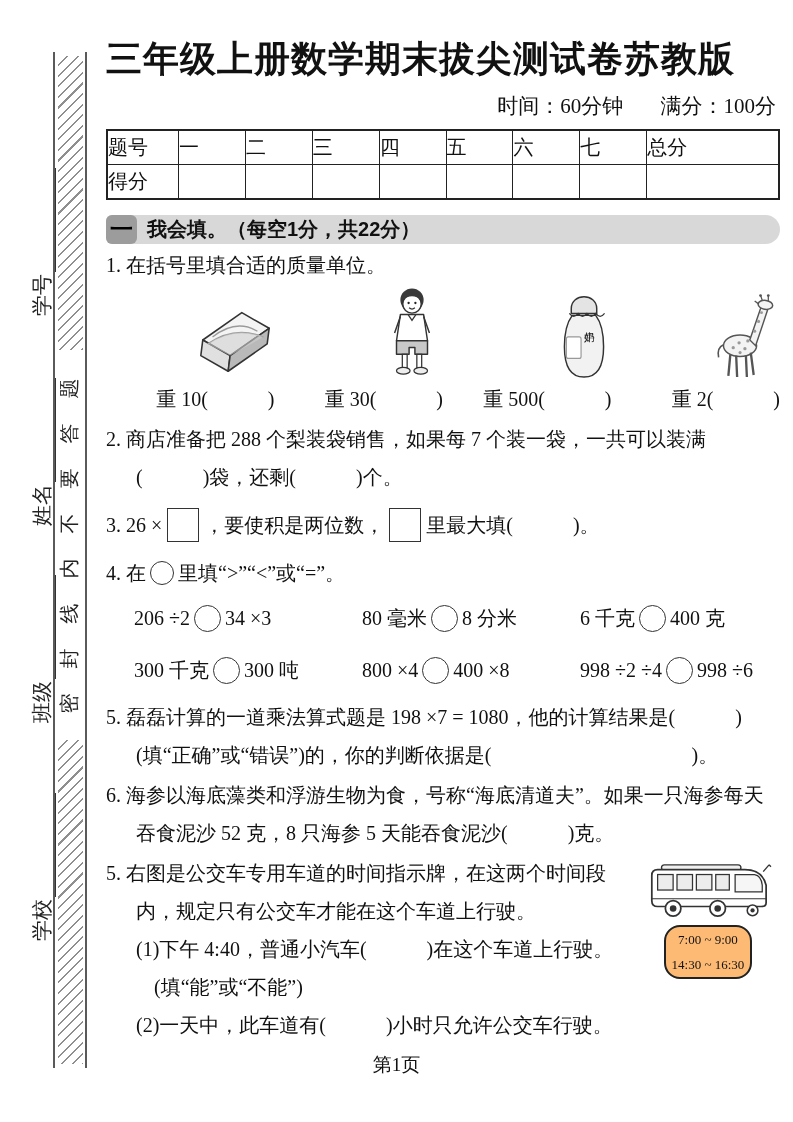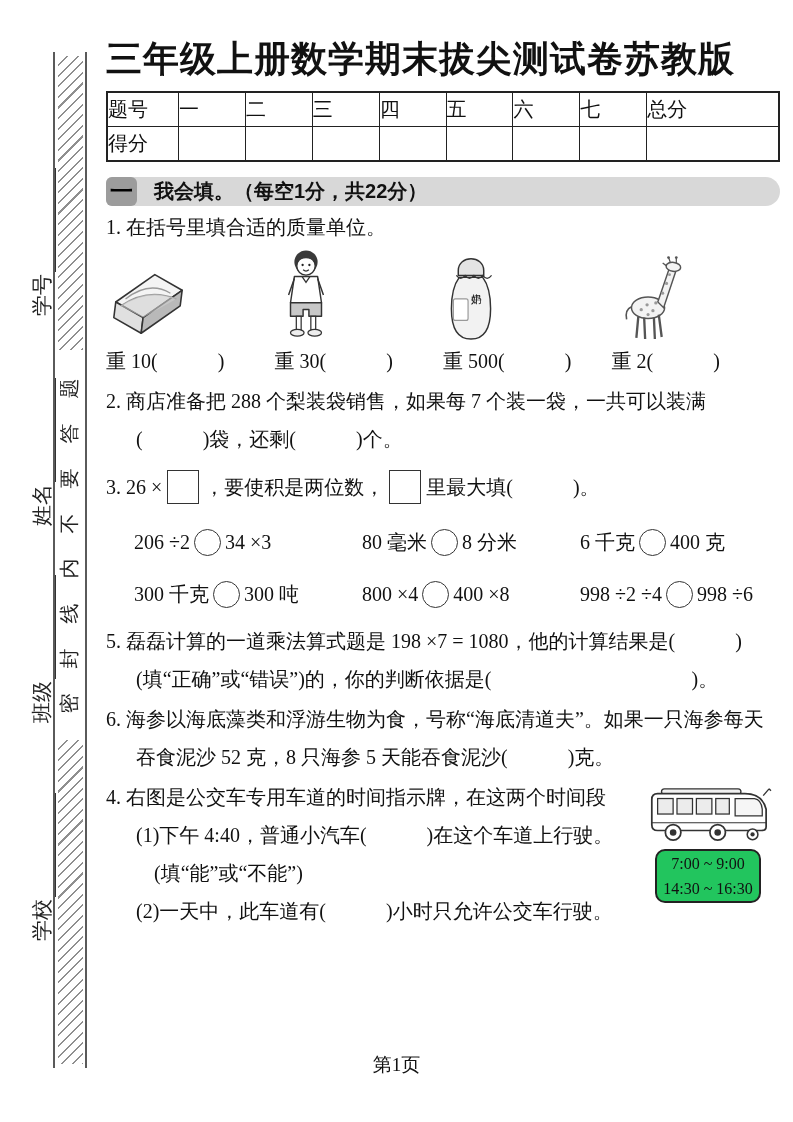--- a/index.html
+++ b/index.html
@@ -36,43 +36,43 @@
     line-height:32px;text-align:center;margin-top:4px}
   .meta{font-size:21px;text-align:right;margin-top:10px;padding-right:4px}
   .meta .sp{margin-left:32px}
   table.score{width:100%;border-collapse:collapse;margin-top:9px;font-size:20px;border:2.5px solid #222}
   table.score td{border:1.6px solid #222;height:33px;padding:0}
   table.score td.c0{width:70px}
   .section-bar{position:relative;height:29px;background:#d8d8d8;border-radius:6px 15px 15px 6px;margin-top:15px}
   .section-marker{position:absolute;left:0;top:0;width:31px;height:29px;background:#9c9c9c;border-radius:6px;
     display:flex;align-items:center;justify-content:center;font-family:"Liberation Sans",sans-serif;
     font-weight:bold;font-size:23px;color:#000}
-  .section-title{position:absolute;left:48px;top:0;line-height:29px;font-weight:bold;font-size:20px;
+  .section-title{position:absolute;left:41px;top:0;line-height:29px;font-weight:bold;font-size:20px;
     font-family:"Liberation Sans","DejaVu Sans",sans-serif}
   
   .q{font-size:20px;margin-top:2px}
   .line{line-height:38px;white-space:nowrap}
   .indent{padding-left:30px}
   .indent2{padding-left:48px}
   .q1-cols{display:flex;margin-top:2px}
-  .q1-col{flex:1;display:flex;flex-direction:column;align-items:flex-start;justify-content:flex-end}
+  .q1-col{flex:1;display:flex;flex-direction:column;align-items:flex-end;justify-content:flex-end}
   .q1-col .fig{display:flex;align-items:flex-end;height:94px}
   .box-blank{display:inline-block;width:30px;height:32px;border:1.6px solid #333;background:#fff;
     vertical-align:-9px;margin:0 5px}
   .circle-blank{display:inline-block;width:25px;height:25px;border:1.5px solid #333;border-radius:50%;
     background:#fff;vertical-align:-6px;margin:0 4px}
   .circle-blank.sm{width:22px;height:22px;vertical-align:-5px}
   .q3line{height:54px;display:flex;align-items:center;white-space:nowrap}
   .q4-grid{display:grid;grid-template-columns:228px 218px auto;padding-left:28px}
   .q4-cell{height:52px;display:flex;align-items:center;white-space:nowrap}
   .q7{position:relative}
   .q7-text{width:545px}
   .q7-fig{position:absolute;right:-2px;top:6px;width:148px;display:flex;flex-direction:column;align-items:center}
-  .sign{border:2px solid #222;border-radius:10px;padding:0 6px;font-size:16px;line-height:25px;
-    text-align:center;white-space:nowrap;margin-top:3px;background:#22c55e}
+  .sign{border:2px solid #222;border-radius:16px;padding:0 6px;font-size:13px;line-height:25px;
+    text-align:center;white-space:nowrap;margin-top:3px;background:#fdba74}
   .footer{position:absolute;left:0;top:1052px;width:793px;text-align:center;font-size:19px}
   svg{display:block}
 </style>
 </head>
 <body>
 
 <div class="seal-line l1"></div>
 <div class="seal-line l2"></div>
 <div class="hatch top"></div>
 <div class="hatch bottom"></div>
@@ -91,20 +91,24 @@
     <span class="blank"></span>
 </div>
 <div class="margin-field mf4">
   <span>学校</span>
     <span class="blank"></span>
 </div>
 
 <div class="main">
 
   <div class="title">三年级上册数学期末拔尖测试卷苏教版</div>
+  <div class="meta">
+    <span>时间：60分钟</span>
+    <span class="sp">满分：100分</span>
+  </div>
 
   <table class="score">
     <tbody>
         <tr>
       <td class="c0">题号</td>
       <td>一</td>
       <td>二</td>
       <td>三</td>
       <td>四</td>
       <td>五</td>
@@ -216,20 +220,23 @@
     <div class="q3line">
       <span>3. 26 ×</span>
       <span class="box-blank"></span>
       <span>，要使积是两位数，</span>
       <span class="box-blank"></span>
       <span>里最大填(　　　)。</span>
     </div>
   </div>
 
   <div class="q">
+    <div class="line">
+      <span>4. 在</span><span class="circle-blank sm"></span><span>里填“&gt;”“&lt;”或“=”。</span>
+    </div>
     <div class="q4-grid">
       <div class="q4-cell">
           <span>206 ÷2</span>
           <span class="circle-blank"></span>
           <span>34 ×3</span>
         </div>
       <div class="q4-cell">
           <span>80 毫米</span>
           <span class="circle-blank"></span>
           <span>8 分米</span>
@@ -262,21 +269,22 @@
     <div class="line indent">(填“正确”或“错误”)的，你的判断依据是(　　　　　　　　　　)。</div>
   </div>
 
   <div class="q">
     <div class="line">6. 海参以海底藻类和浮游生物为食，号称“海底清道夫”。如果一只海参每天</div>
     <div class="line indent">吞食泥沙 52 克，8 只海参 5 天能吞食泥沙(　　　)克。</div>
   </div>
 
   <div class="q q7">
     <div class="q7-text">
-      <div class="line">4. 右图是公交车专用车道的时间指示牌，在这两个时间段</div>
+      <div class="line">5. 右图是公交车专用车道的时间指示牌，在这两个时间段</div>
+      <div class="line indent">内，规定只有公交车才能在这个车道上行驶。</div>
       <div class="line indent">(1)下午 4:40，普通小汽车(　　　)在这个车道上行驶。</div>
       <div class="line indent2">(填“能”或“不能”)</div>
       <div class="line indent">(2)一天中，此车道有(　　　)小时只允许公交车行驶。</div>
     </div>
     <div class="q7-fig">
       <svg width="132" height="62" viewBox="0 0 132 64">
         <rect x="18" y="5" width="82" height="6" rx="3" fill="#f0f0f0" stroke="#333" stroke-width="1.4"></rect>
         <path d="M8,16 Q8,10 14,10 L104,10 Q122,10 126,26 L126,44 Q126,48 121,48 L14,48 Q8,48 8,42 Z" fill="#fff" stroke="#333" stroke-width="1.8"></path>
         <rect x="14" y="15" width="16" height="16" fill="#ececec" stroke="#333" stroke-width="1.3"></rect>
         <rect x="34" y="15" width="16" height="16" fill="#ececec" stroke="#333" stroke-width="1.3"></rect>

